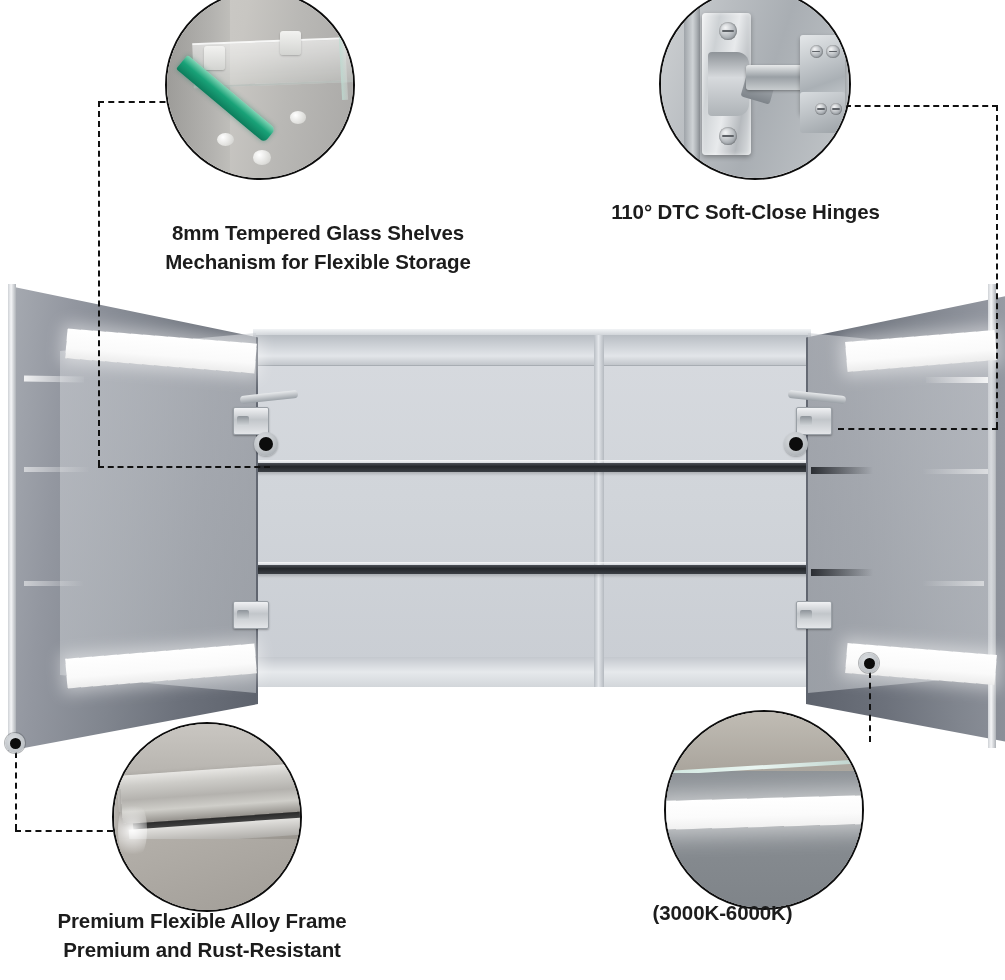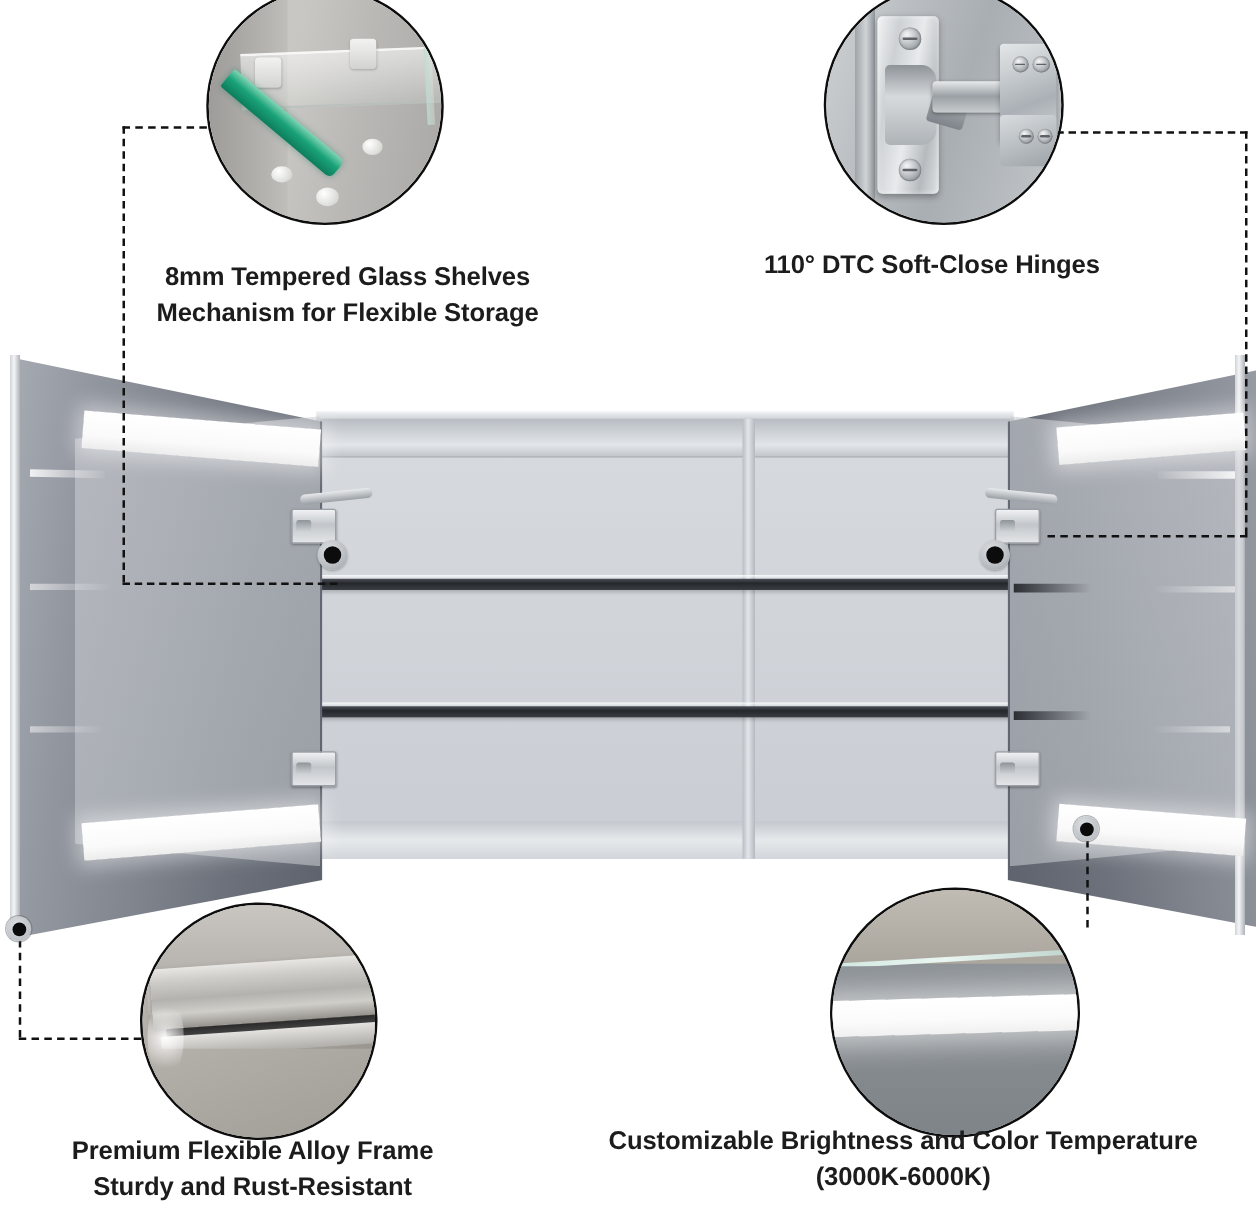--- a/index.html
+++ b/index.html
@@ -423,32 +423,31 @@
   <div class="inset" style="left:664px;top:710px;width:200px;height:200px;">
     <div class="art">
       <div class="led-bg"></div>
       <div class="led-upper"></div>
       <div class="led-glassline"></div>
       <div class="led-mid"></div>
       <div class="led-strip"></div>
     </div>
   </div>
 
-  <div class="caption" style="left:0;top:207px;width:556px;">
+  <div class="caption" style="left:0;top:218px;width:556px;padding-left:40px;">
     <span class="ln">8mm Tempered Glass Shelves</span>
     <span class="ln">Mechanism for Flexible Storage</span>
   </div>
 
   <div class="caption" style="left:486px;top:197px;width:519px;">
     <span class="ln">110° DTC Soft-Close Hinges</span>
   </div>
 
   <div class="caption" style="left:0;top:906px;width:404px;">
     <span class="ln">Premium Flexible Alloy Frame</span>
-    <span class="ln">Sturdy and Rust-Resistant</span>
+    <span class="ln">Premium and Rust-Resistant</span>
   </div>
 
   <div class="caption" style="left:440px;top:898px;width:565px;">
-    <span class="ln">Customizable Brightness and Color Temperature</span>
     <span class="ln">(3000K-6000K)</span>
   </div>
 
 </div>
 
 </body></html>

